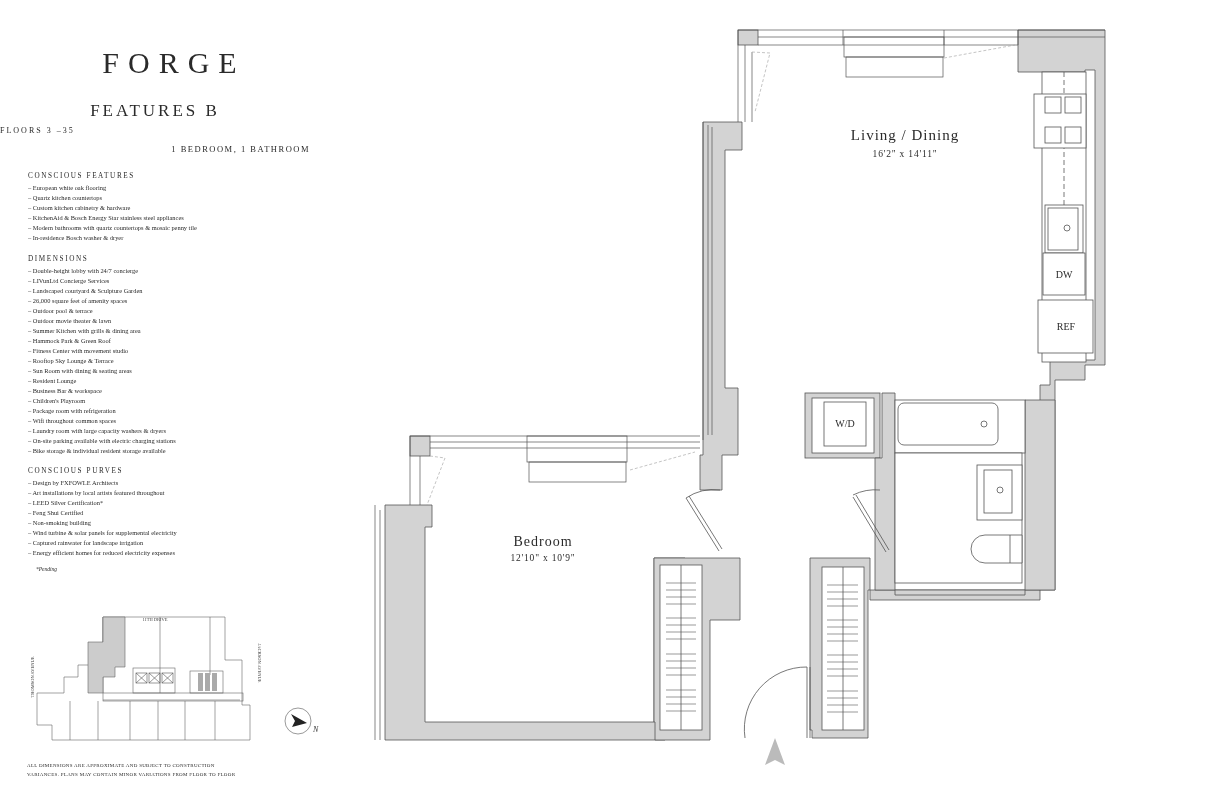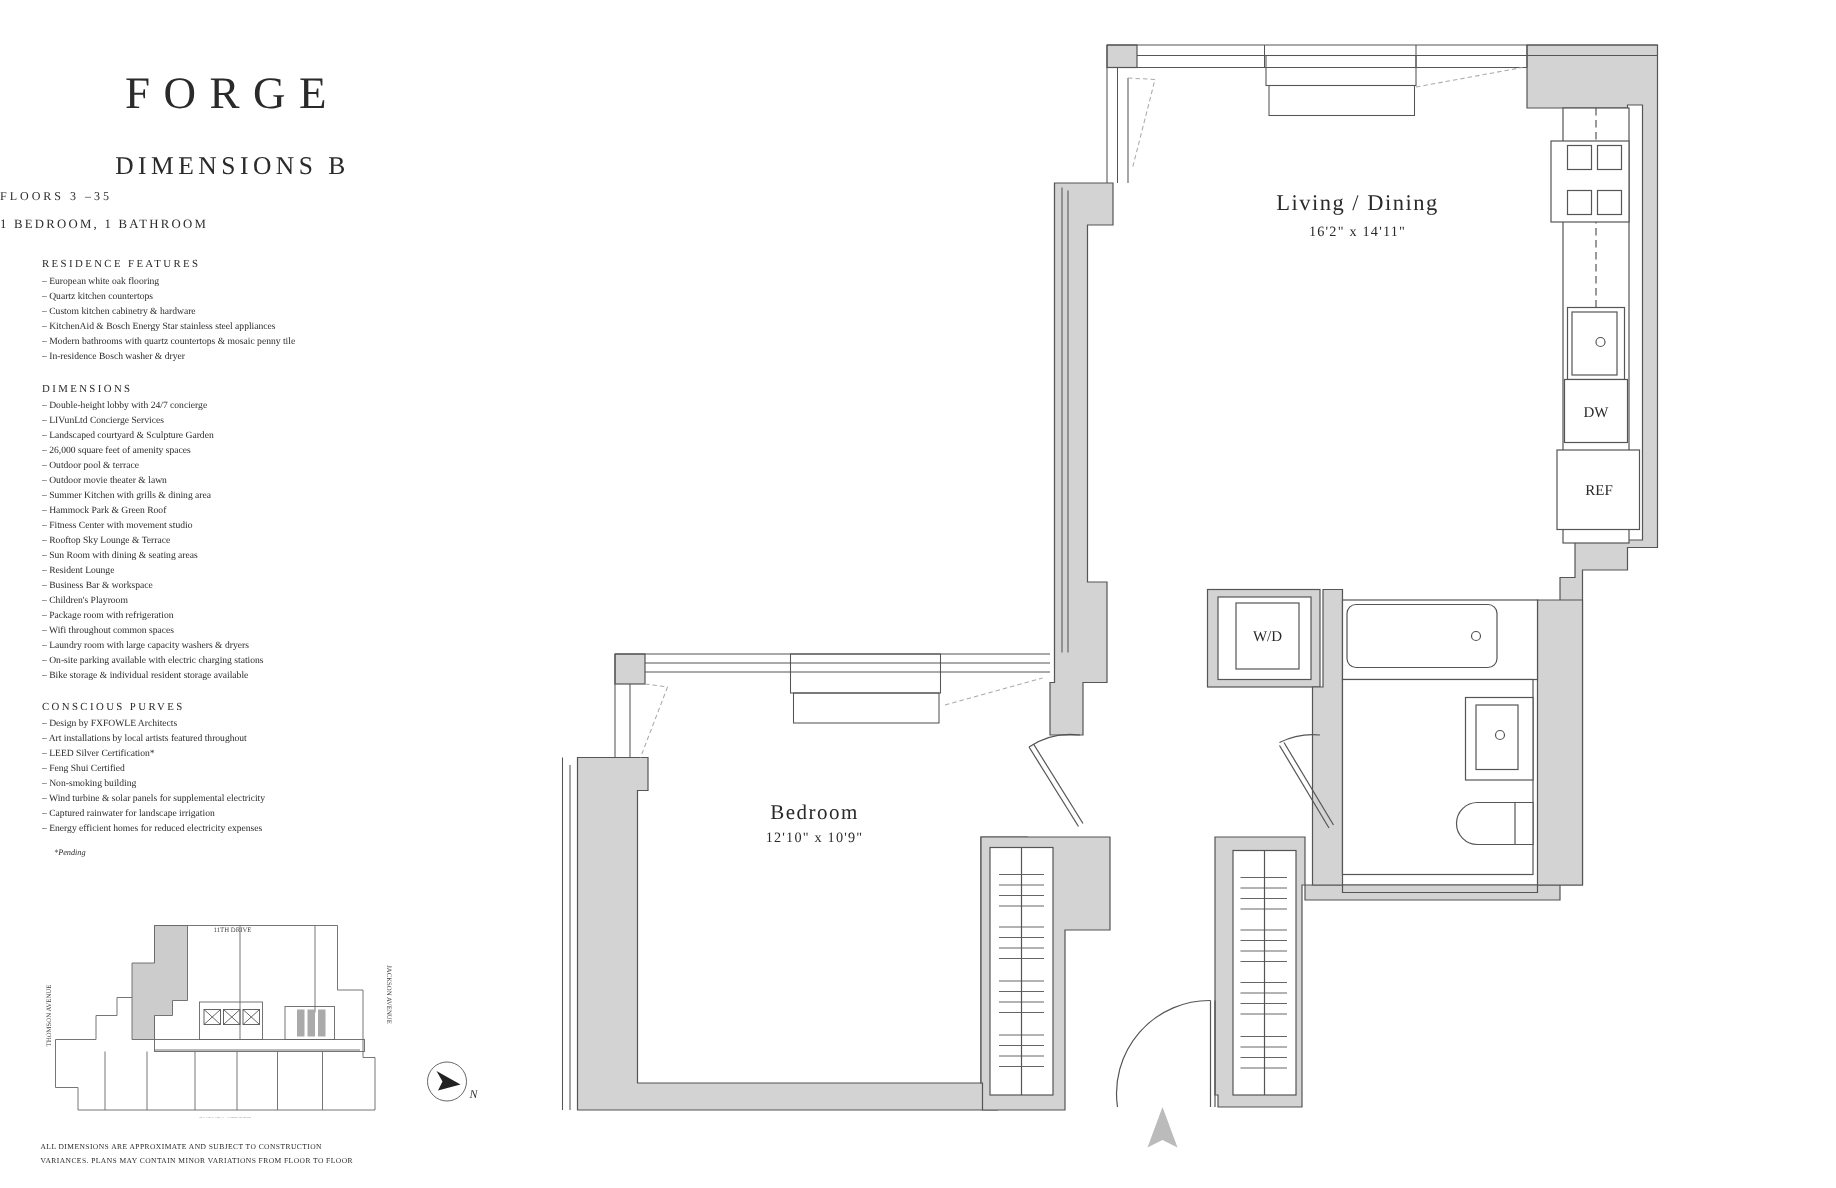--- a/index.html
+++ b/index.html
@@ -1,44 +1,44 @@
 <!DOCTYPE html>
 <html><head>
 <meta charset="utf-8">
 <style>
   html, body { margin:0; padding:0; background:#ffffff; }
   body { width:1224px; height:792px; position:relative; overflow:hidden; font-family:"Liberation Serif","DejaVu Serif",serif; color:#2a2a2a; }
   .left { position:absolute; left:0; top:0; width:300px; height:792px; }
   .brand-the { position:absolute; left:0; width:310px; top:23px; text-align:center; font-size:15px; letter-spacing:4px; }
-  .brand-name { position:absolute; left:0; width:310px; top:46px; text-align:center; font-size:30px; letter-spacing:9px; }
+  .brand-name { position:absolute; left:0; width:310px; top:46px; text-align:center; font-size:30px; letter-spacing:9px;padding-left:19px; }
   .res-title { position:absolute; left:0; width:310px; top:101px; text-align:center; font-size:17px; letter-spacing:3px; }
   .res-floors { position:absolute; left:0; width:310px; top:126px; text-align:left; font-size:8px; letter-spacing:2px; }
-  .res-beds { position:absolute; left:0; width:310px; top:144px; text-align:left; font-size:8.5px; letter-spacing:1.5px; }
+  .res-beds { position:absolute; left:0; width:310px; top:144px; text-align:right; font-size:8.5px; letter-spacing:1.5px; }
   .section { position:absolute; left:28px; width:240px; }
   .section h4 { margin:0 0 3px 0; font-weight:normal; font-size:7.2px; letter-spacing:1.6px; }
   .section ul { list-style:none; margin:0; padding:0; }
   .section li { font-size:6.4px; line-height:10px; white-space:nowrap; }
   .section li::before { content:"– "; }
   .footnote { position:absolute; left:36px; top:566px; font-size:5.5px; font-style:italic; }
   .disclaimer { position:absolute; left:27px; top:761px; font-size:5px; letter-spacing:0.3px; line-height:9px; }
   .key-plan { position:absolute; left:30px; top:615px; }
   .plan { position:absolute; left:0; top:0; }
   .room-label { font-family:"Liberation Serif","DejaVu Serif",serif; fill:#2a2a2a; }
 </style>
 </head>
 <body>
 
 <div class="left">
   <div class="brand-name">FORGE</div>
-  <div class="res-title">DIMENSIONS B</div>
+  <div class="res-title">FEATURES B</div>
   <div class="res-floors">FLOORS 3 –35</div>
   <div class="res-beds">1 BEDROOM, 1 BATHROOM</div>
 
   <div class="section" style="top:172px;">
-    <h4>RESIDENCE FEATURES</h4>
+    <h4>CONSCIOUS FEATURES</h4>
     <ul>
       <li>European white oak flooring</li>
       <li>Quartz kitchen countertops</li>
       <li>Custom kitchen cabinetry &amp; hardware</li>
       <li>KitchenAid &amp; Bosch Energy Star stainless steel appliances</li>
       <li>Modern bathrooms with quartz countertops &amp; mosaic penny tile</li>
       <li>In-residence Bosch washer &amp; dryer</li>
     </ul>
   </div>
 

